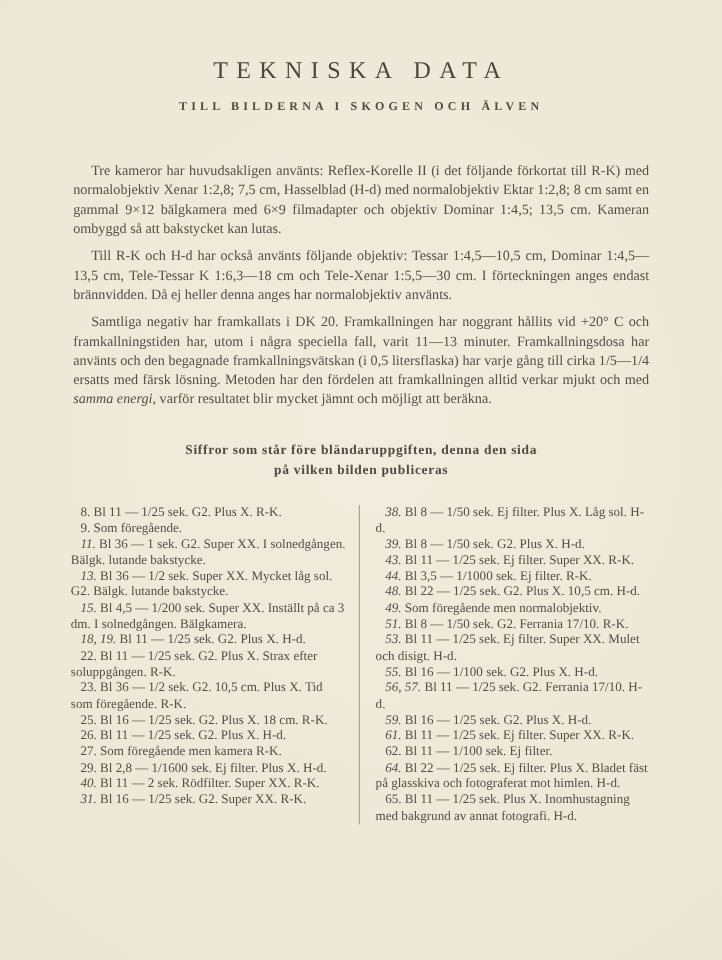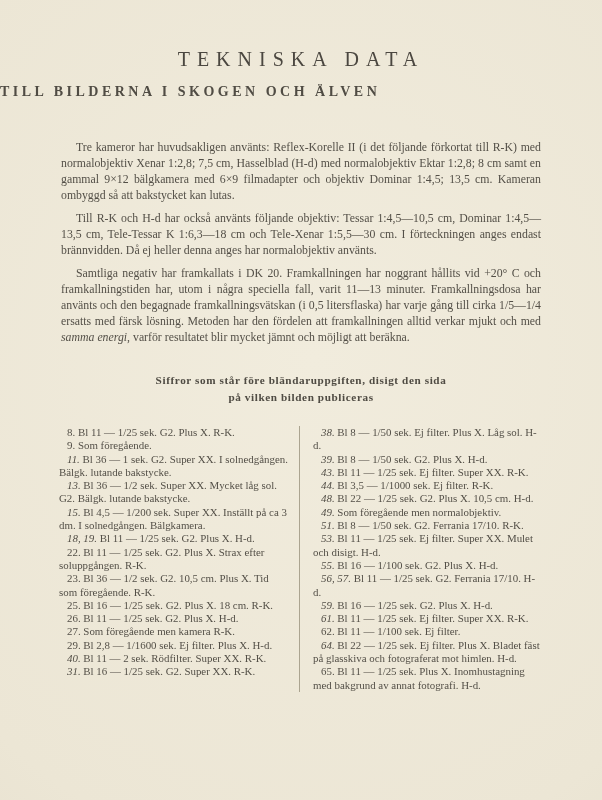--- a/index.html
+++ b/index.html
@@ -16,21 +16,22 @@
   .title{
     margin:48px 0 0;
     text-align:center;
     font-size:20px;
     font-weight:normal;
     letter-spacing:7px;
     color:#4b4740;
   }
   .subtitle{
     margin:13px 0 0;
-    font-size:14px;
+    text-align:center;
+    font-size:10px;
     font-weight:bold;
     letter-spacing:3.5px;
     color:#504c44;
   }
   .bodytext{
     width:480px;
     margin:39px auto 0;
     text-align:justify;
     font-size:11.8px;
     line-height:16px;
@@ -78,21 +79,21 @@
   <h1 class="title">TEKNISKA DATA</h1>
   <h2 class="subtitle">TILL BILDERNA I SKOGEN OCH ÄLVEN</h2>
 
   <div class="bodytext">
     <p>Tre kameror har huvudsakligen använts: Reflex-Korelle II (i det följande förkortat till R-K) med normalobjektiv Xenar 1:2,8; 7,5 cm, Hasselblad (H-d) med normalobjektiv Ektar 1:2,8; 8 cm samt en gammal 9×12 bälgkamera med 6×9 filmadapter och objektiv Dominar 1:4,5; 13,5 cm. Kameran ombyggd så att bakstycket kan lutas.</p>
     <p>Till R-K och H-d har också använts följande objektiv: Tessar 1:4,5—10,5 cm, Dominar 1:4,5—13,5 cm, Tele-Tessar K 1:6,3—18 cm och Tele-Xenar 1:5,5—30 cm. I förteckningen anges endast brännvidden. Då ej heller denna anges har normalobjektiv använts.</p>
     <p><span>Samtliga negativ har framkallats i DK 20. Framkallningen har noggrant hållits vid +20° C och framkallningstiden har, utom i några speciella fall, varit 11—13 minuter. Framkallningsdosa har använts och den begagnade framkallningsvätskan (i 0,5 litersflaska) har varje gång till cirka 1/5—1/4 ersatts med färsk lösning. Metoden har den fördelen att framkallningen alltid verkar mjukt och med </span><span class="ital">samma energi</span><span>, varför resultatet blir mycket jämnt och möjligt att beräkna.</span></p>
   </div>
 
   <div class="list-heading">
-    <div>Siffror som står före bländaruppgiften, disigt den sida</div>
+    <div>Siffror som står före bländaruppgiften, denna den sida</div>
     <div>på vilken bilden publiceras</div>
   </div>
 
   <div class="cols">
     <div class="col-left">
         <p class="entry"><span class="num">8.</span> Bl 11 — 1/25 sek. G2. Plus X. R-K.</p>
         <p class="entry"><span class="num">9.</span> Som föregående.</p>
         <p class="entry"><span class="num it">11.</span> Bl 36 — 1 sek. G2. Super XX. I solnedgången. Bälgk. lutande bakstycke.</p>
         <p class="entry"><span class="num it">13.</span> Bl 36 — 1/2 sek. Super XX. Mycket låg sol. G2. Bälgk. lutande bakstycke.</p>
         <p class="entry"><span class="num it">15.</span> Bl 4,5 — 1/200 sek. Super XX. Inställt på ca 3 dm. I solnedgången. Bälgkamera.</p>

